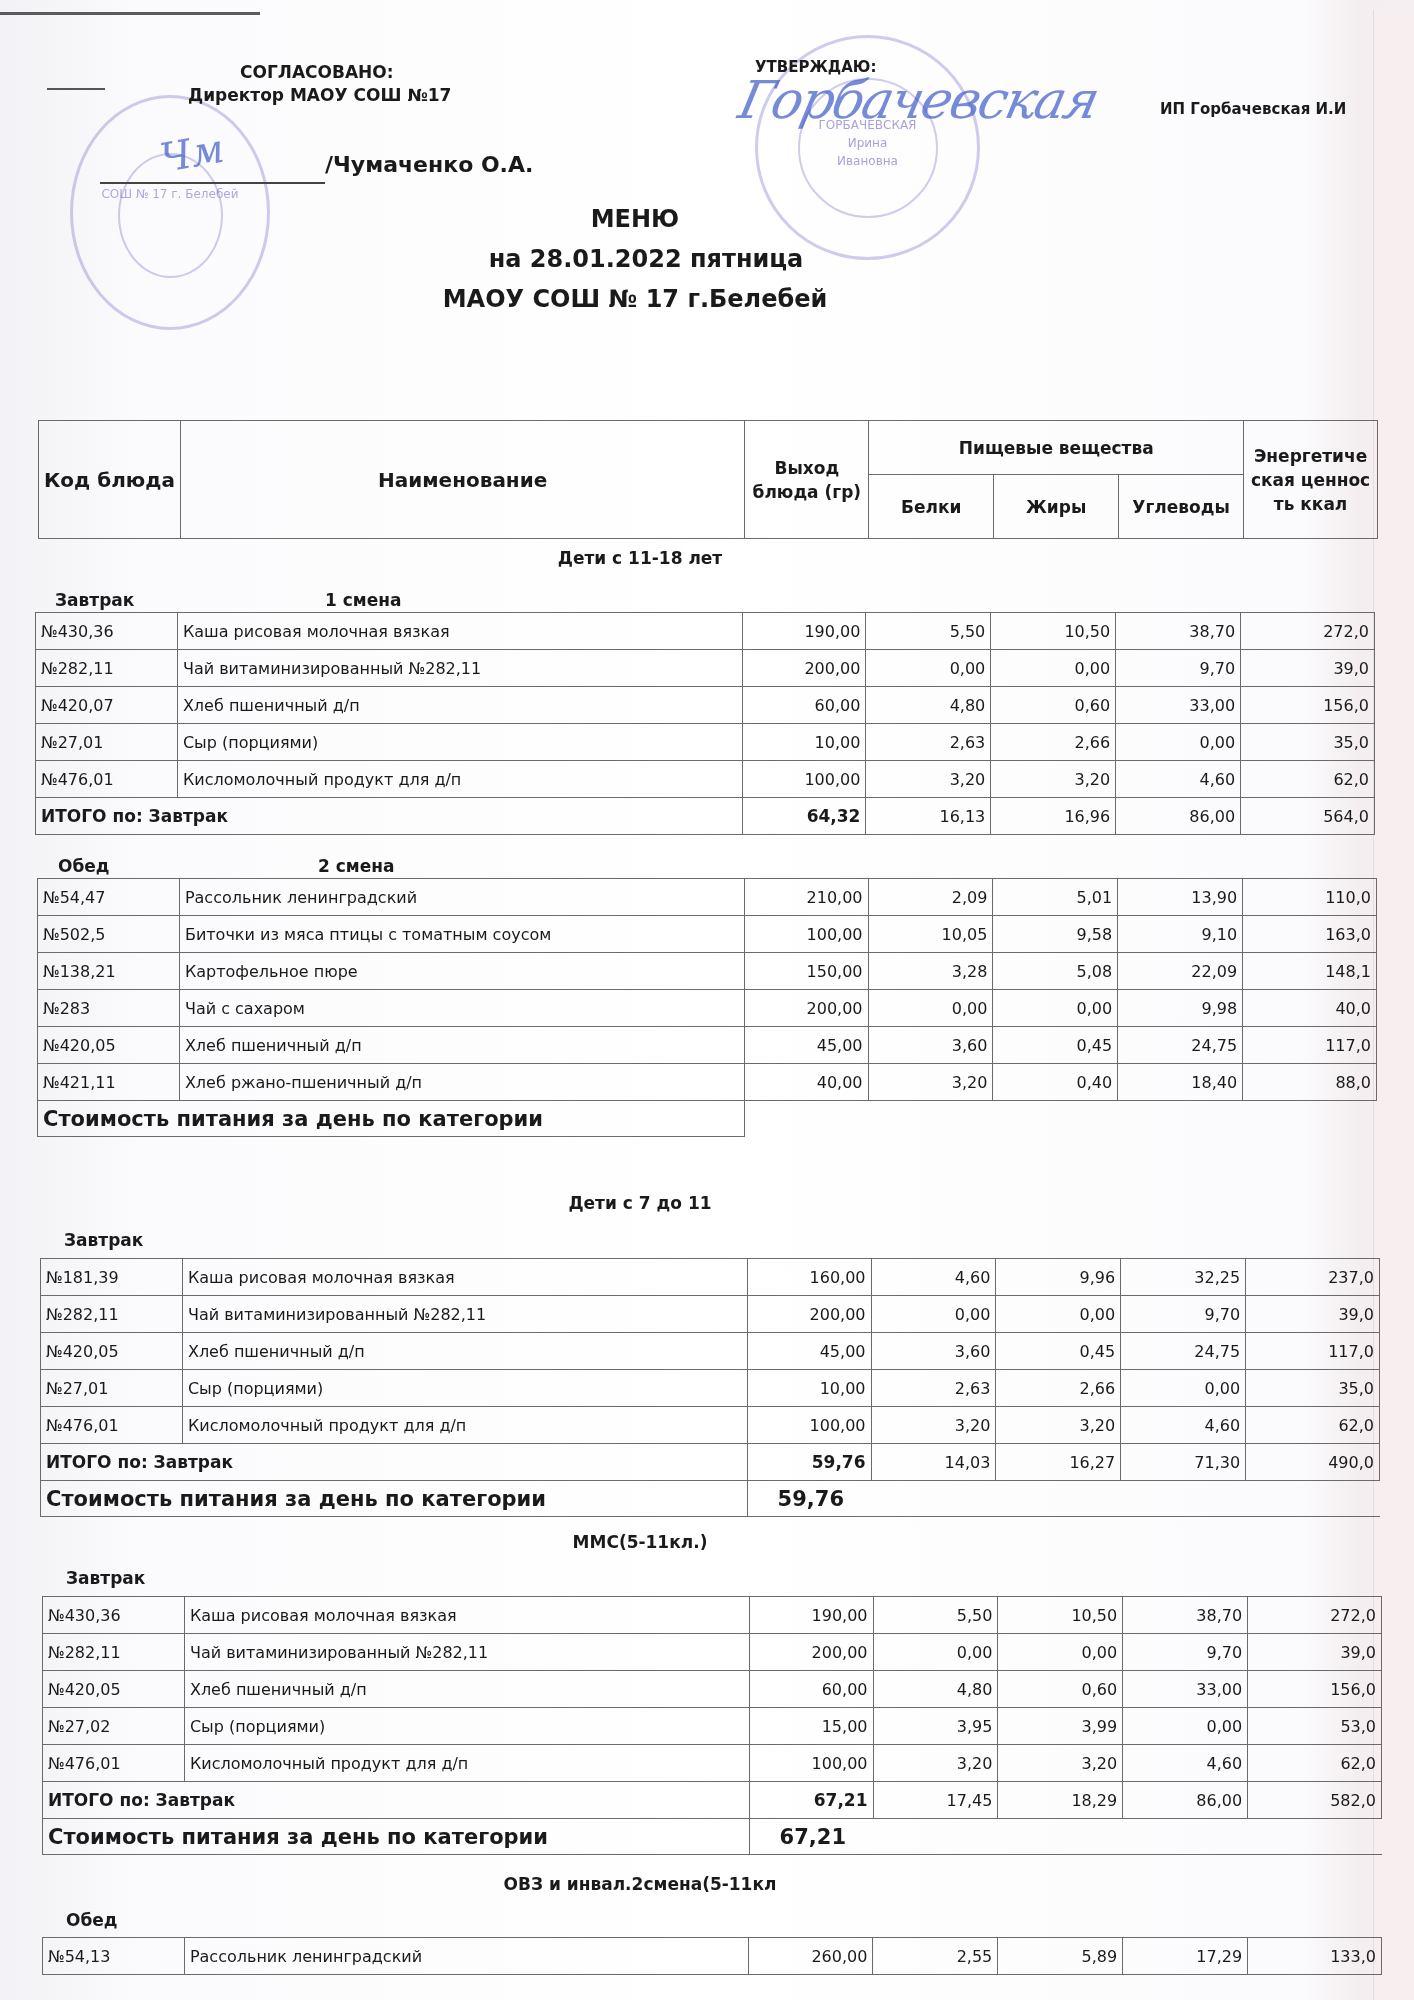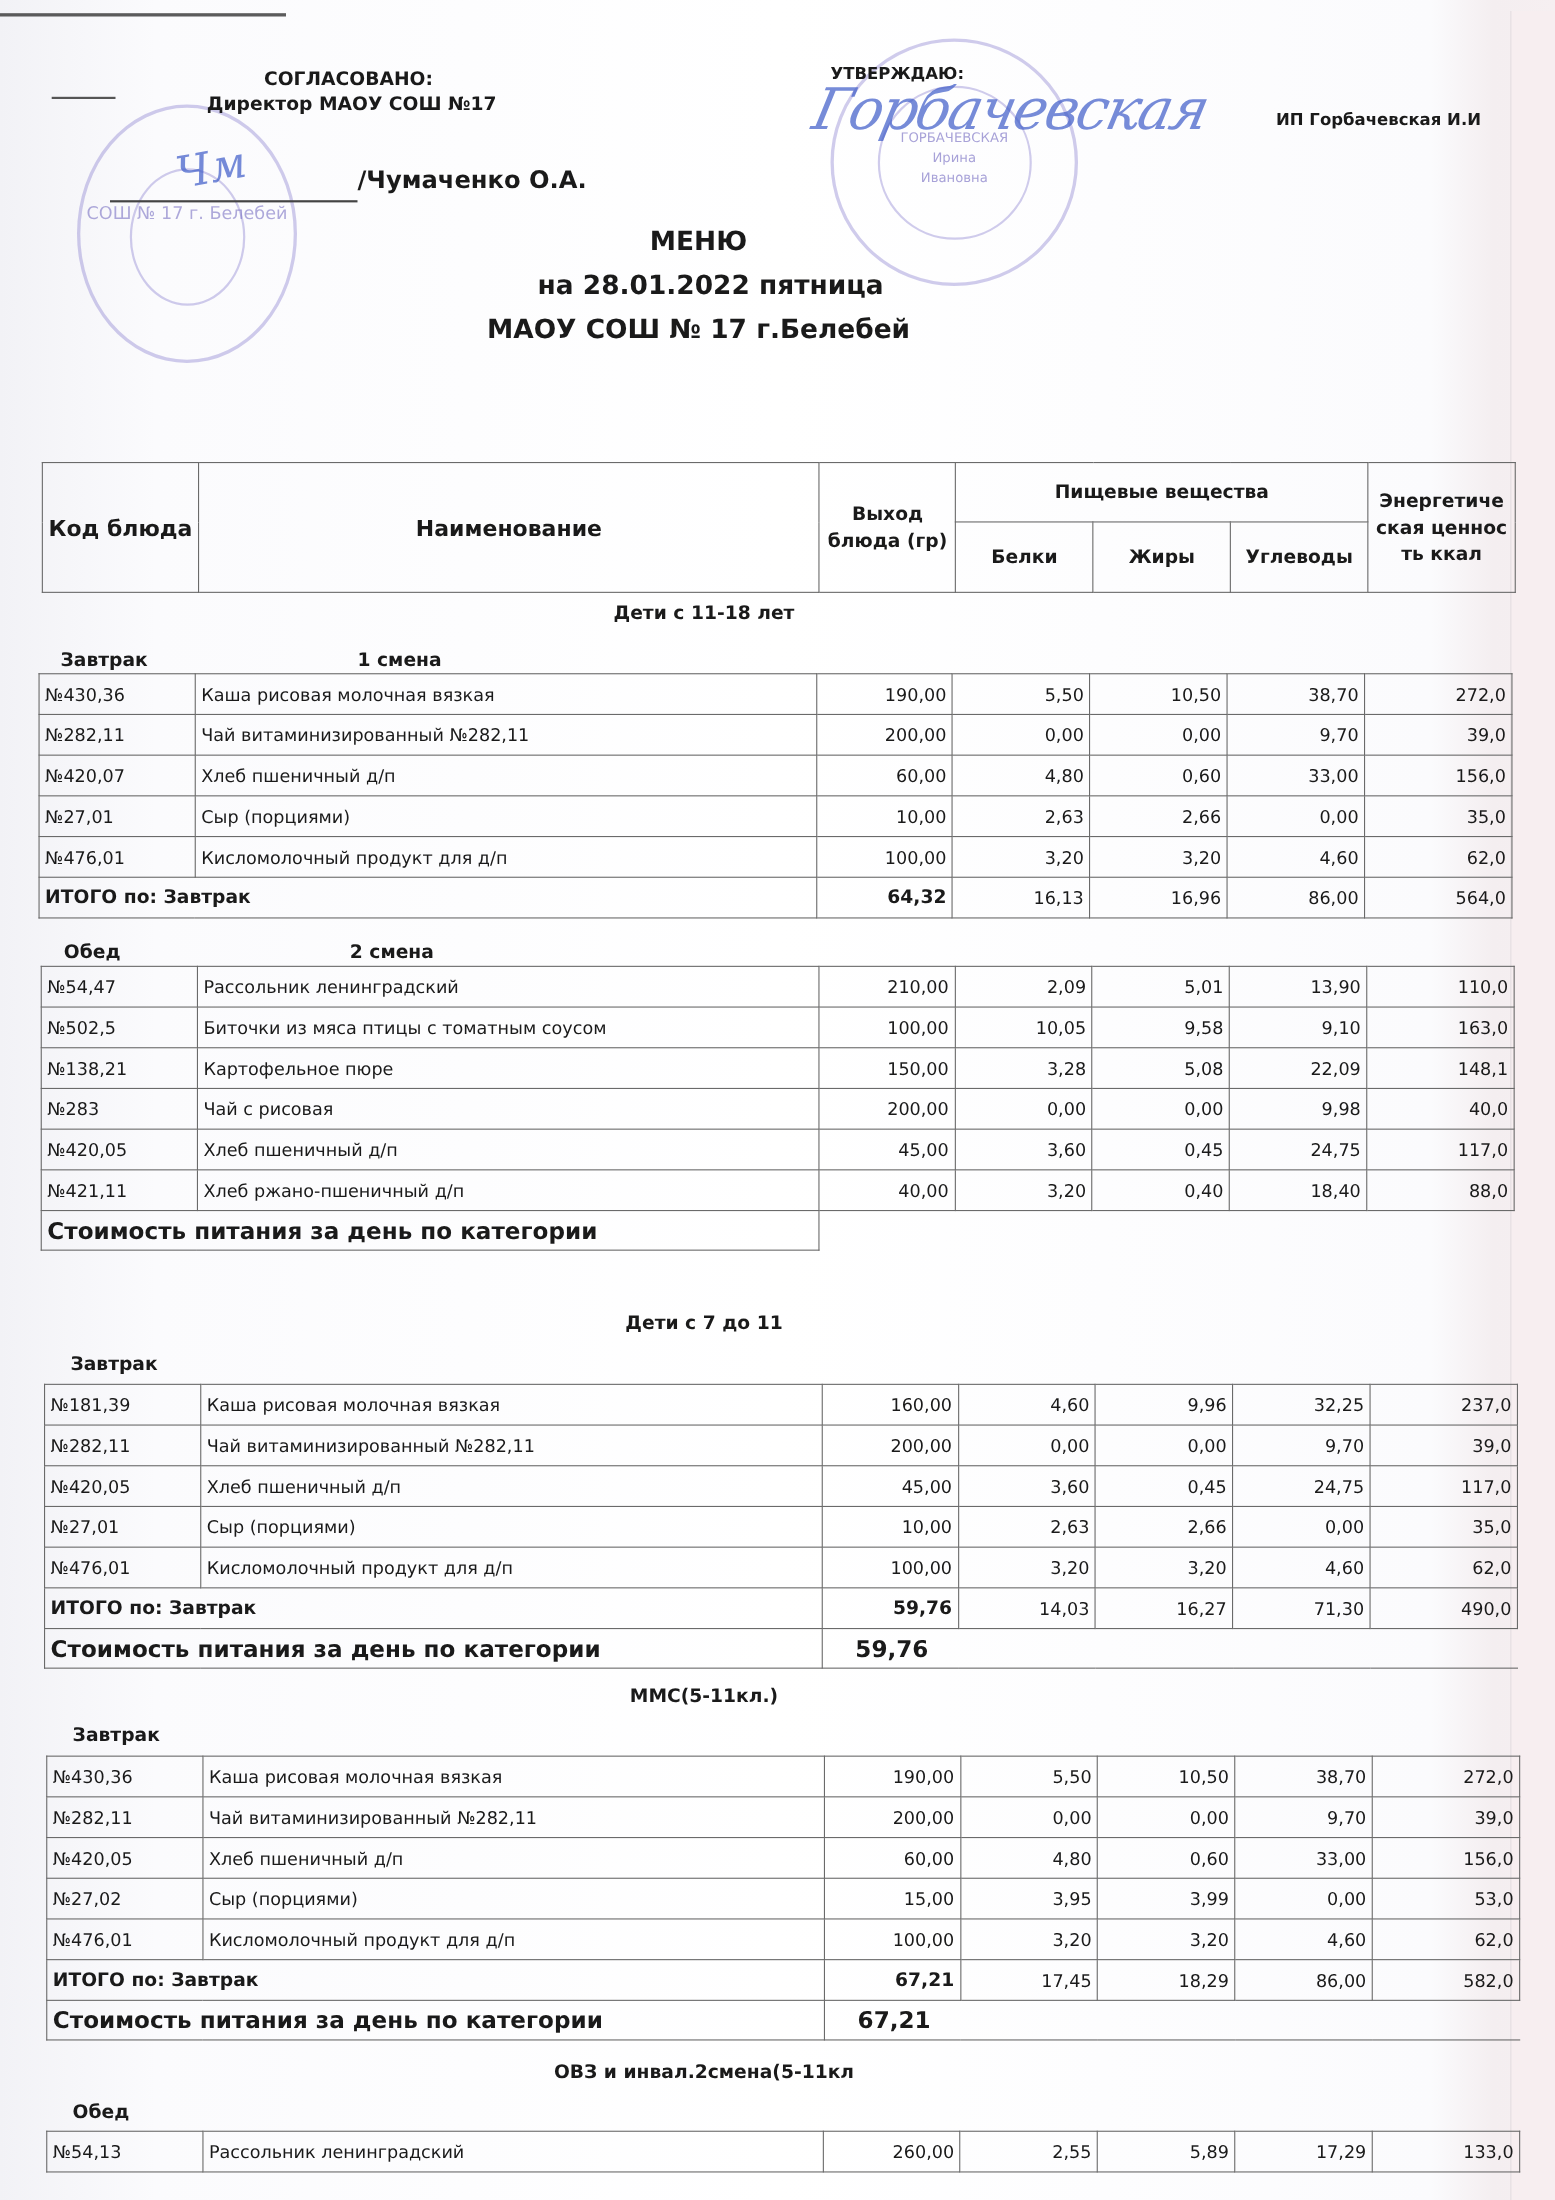--- a/index.html
+++ b/index.html
@@ -26,21 +26,21 @@
   .approve-label { left: 755px; top: 58px; font-size: 15px; }
   .ip-name { left: 1160px; top: 100px; font-size: 15px; }
   .title { position: absolute; left: 0; width: 1270px; text-align: center; font-weight: bold; font-size: 24px; }
   .title-menu { top: 205px; }
   .title-date { top: 245px; margin-left: 11px; }
   .title-school { top: 285px; }
 
   .stamp { position: absolute; border-radius: 50%; border: 3px solid rgba(120,110,200,.35); }
   .stamp-left { left: 70px; top: 95px; width: 200px; height: 235px; }
   .stamp-left .inner { position: absolute; left: 45px; top: 55px; width: 105px; height: 125px; border-radius: 50%; border: 2px solid rgba(120,110,200,.35); }
-  .stamp-left .txt { position: absolute; left: 0; width: 100%; top: 90px; text-align: center; font-size: 16px; color: rgba(110,100,190,.55); line-height: 12px; }
+  .stamp-left .txt { position: absolute; left: 0; width: 100%; top: 90px; text-align: center; font-size: 12px; color: rgba(110,100,190,.55); line-height: 12px; }
   .stamp-right { left: 755px; top: 35px; width: 225px; height: 225px; }
   .stamp-right .inner { position: absolute; left: 40px; top: 40px; width: 140px; height: 140px; border-radius: 50%; border: 2px solid rgba(120,110,200,.35); }
   .stamp-right .txt { position: absolute; left: 0; width: 100%; top: 78px; text-align: center; font-size: 12px; color: rgba(110,100,190,.6); line-height: 18px; }
   .signature { position: absolute; font-family: "DejaVu Serif", serif; font-style: italic; color: rgba(60,90,200,.7); white-space: nowrap; }
   .sig-right { left: 740px; top: 70px; font-size: 52px; letter-spacing: -2px; transform: skewX(-12deg); }
   .sig-left { left: 160px; top: 130px; font-size: 40px; transform: rotate(-10deg); }
 
   
   .tbl { position: absolute; left: 38px; width: 1340px; border-collapse: collapse; }
   .tbl td, .tbl th { border: 1px solid #6a6a6a; font-size: 16px; height: 37px; padding: 0 5px; white-space: nowrap; overflow: hidden; }
@@ -229,21 +229,21 @@
         <td>№138,21</td>
         <td>Картофельное  пюре</td>
         <td class="num">150,00</td>
         <td class="num">3,28</td>
         <td class="num">5,08</td>
         <td class="num">22,09</td>
         <td class="num">148,1</td>
       </tr>
       <tr>
         <td>№283</td>
-        <td>Чай с рисовая</td>
+        <td>Чай с сахаром</td>
         <td class="num">200,00</td>
         <td class="num">0,00</td>
         <td class="num">0,00</td>
         <td class="num">9,98</td>
         <td class="num">40,0</td>
       </tr>
       <tr>
         <td>№420,05</td>
         <td>Хлеб пшеничный д/п</td>
         <td class="num">45,00</td>

